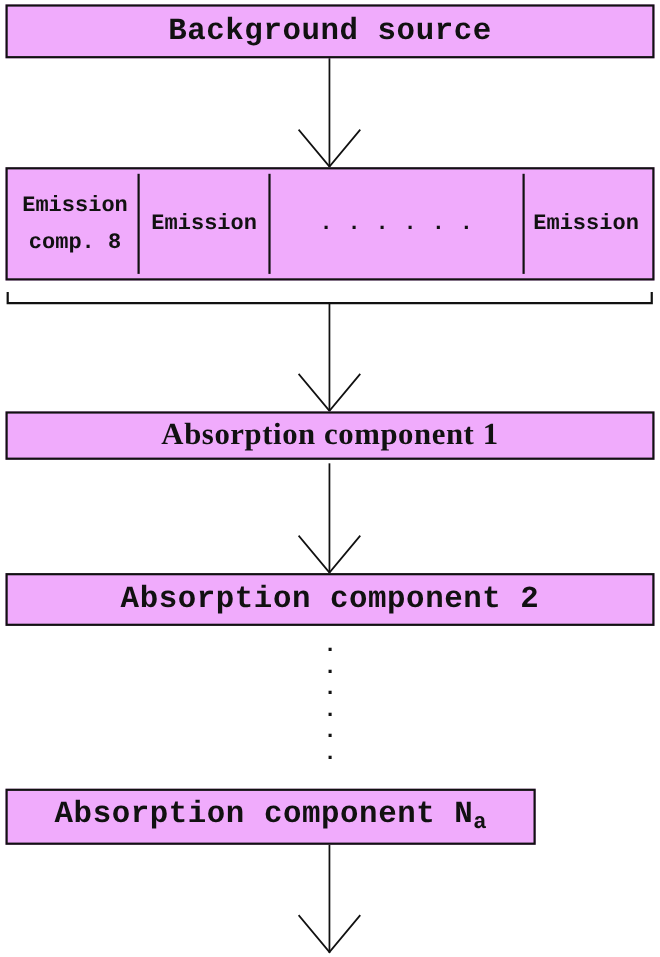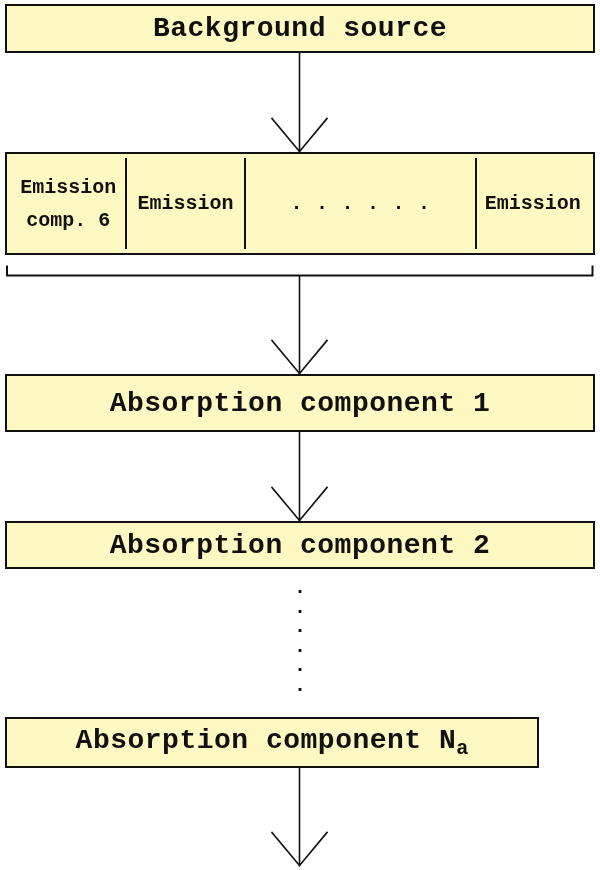--- a/index.html
+++ b/index.html
@@ -12,43 +12,43 @@
   .stage {
     position: relative; width: 600px; height: 870px;
     background: #ffffff; overflow: hidden;
   }
   .connectors {
     position: absolute; left: 0; top: 0; width: 600px; height: 870px;
     pointer-events: none; z-index: 1;
   }
   .box {
     position: absolute; z-index: 2;
-    border: 2px solid #111111; background: #fef9c3;
+    border: 2px solid #111111; background: #f0abfc;
     display: flex; align-items: center; justify-content: center;
     font-weight: 600;
   }
   .big-label { font-size: 28px; letter-spacing: 0.5px; white-space: nowrap; }
   .box-top        { left: 5px; top: 4px;   width: 590px; height: 49px; }
   .row-emission   { left: 5px; top: 152px; width: 590px; height: 103px;
                     padding: 4px; justify-content: flex-start; }
   .cell {
     height: 100%; display: flex; flex-direction: column;
     align-items: center; justify-content: center;
     font-size: 20px; line-height: 33px; font-weight: 600; white-space: nowrap;
   }
   .cell + .cell { border-left: 2px solid #111111; }
   .cell-1 { width: 116px; }
   .cell-2 { width: 120px; }
   .cell-dots { width: 234px; flex-direction: row; }
   .cell-4 { width: 116px; }
   .h-ellipsis { font-size: 20px; word-spacing: 1.5px; letter-spacing: 0; }
   .sub { font-size: 0.72em; vertical-align: -0.28em; letter-spacing: 0; }
-  .box-abs1 { left: 5px; top: 374px; width: 590px; height: 58px; }
+  .box-abs1 { left: 5px; top: 374px; width: 590px; height: 44px; font-family: Liberation Serif, serif; }
   .box-abs2 { left: 5px; top: 521px; width: 590px; height: 48px; justify-content: center; }
-  .box-absN { left: 5px; top: 717px; width: 534px; height: 51px; }
+  .box-absN { left: 5px; top: 717px; width: 482px; height: 51px; }
   .v-ellipsis {
     position: absolute; z-index: 2; left: 280px; top: 578px; width: 40px;
     text-align: center; font-size: 20px; line-height: 19.6px;
     white-space: pre-line; font-weight: 600;
   }
 </style>
 </head>
 <body>
 
 <div class="stage">
@@ -73,21 +73,21 @@
     </g>
   </svg>
 
   <div class="box box-top">
     <span class="big-label">Background source</span>
   </div>
 
   <div class="box row-emission">
     <div class="cell cell-1">
       <span>Emission</span>
-      <span>comp. 6</span>
+      <span>comp. 8</span>
     </div>
     <div class="cell cell-2">
       <span>Emission</span>
     </div>
     <div class="cell cell-dots">
       <span class="h-ellipsis">. . . . . .</span>
     </div>
     <div class="cell cell-4">
       <span>Emission</span>
     </div>

